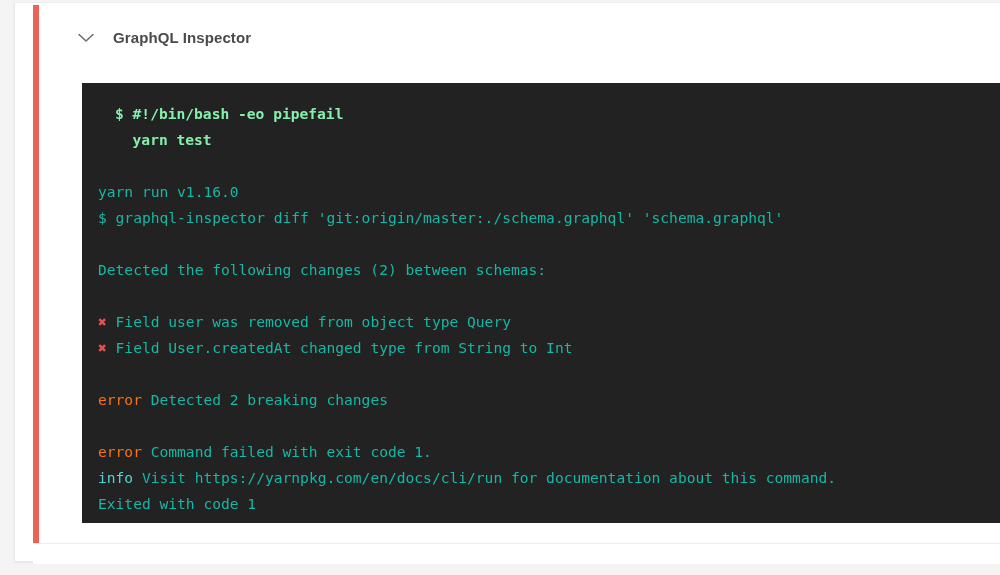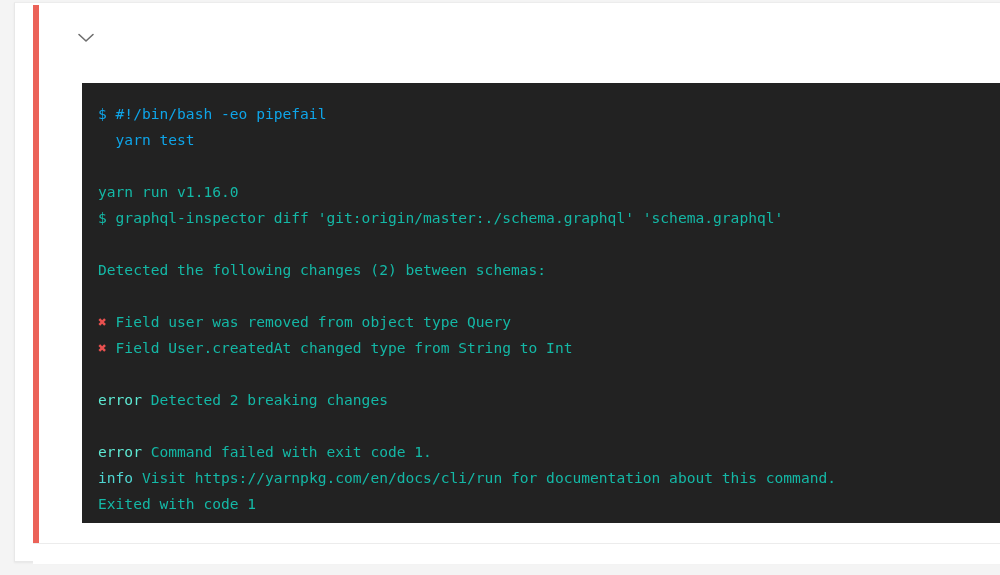--- a/index.html
+++ b/index.html
@@ -83,23 +83,23 @@
     margin: 0;
     font-family: "DejaVu Sans Mono", "Liberation Mono", monospace;
     font-size: 14.6px;
     line-height: 26px;
     color: #d6d6d6;
     white-space: pre;
   }
   .line { white-space: pre; min-height: 26px; }
   .line.blank { height: 26px; }
 
-  .t-cmd   { color: #0ea5e9; font-weight: normal; }
+  .t-cmd   { color: #86efac; font-weight: bold; margin-left: 17px; }
   .t-plain { color: #14b8a6; }
-  .t-err   { color: #5eead4; }
+  .t-err   { color: #f97316; }
   .t-info  { color: #4fd6d2; text-align: right; }
   .t-mark  { color: #e8504f; font-weight: bold; }
 
   
   .footer-divider {
     position: absolute;
     left: 18px;
     top: 540px;
     width: 1000px;
     height: 1px;
@@ -123,20 +123,21 @@
 
     <div class="status-bar"></div>
 
     <div class="step-header">
       <span class="chevron">
         <svg width="26" height="26" viewBox="0 0 26 26" aria-hidden="true">
           <path d="M6 10.5 L13 17 L20 10.5" fill="none" stroke="#6e6e6e" stroke-width="1.6" stroke-linecap="round" stroke-linejoin="round"></path>
           <path d="M6 10.5 L13 15.2 L20 10.5" fill="none" stroke="#8e8e8e" stroke-width="1.1" stroke-linecap="round" stroke-linejoin="round" opacity="0.0"></path>
         </svg>
       </span>
+      <span class="step-title">GraphQL Inspector</span>
     </div>
 
     <div class="terminal">
       <div class="log" id="log"><div class="line"><span class="t-cmd">$ #!/bin/bash -eo pipefail</span></div><div class="line"><span class="t-cmd">  yarn test</span></div><div class="line blank">&nbsp;</div><div class="line"><span class="t-plain">yarn run v1.16.0</span></div><div class="line"><span class="t-plain">$ graphql-inspector diff 'git:origin/master:./schema.graphql' 'schema.graphql'</span></div><div class="line blank">&nbsp;</div><div class="line"><span class="t-plain">Detected the following changes (2) between schemas:</span></div><div class="line blank">&nbsp;</div><div class="line"><span class="t-mark">✖</span><span class="t-plain"> Field user was removed from object type Query</span></div><div class="line"><span class="t-mark">✖</span><span class="t-plain"> Field User.createdAt changed type from String to Int</span></div><div class="line blank">&nbsp;</div><div class="line"><span class="t-err">error</span><span class="t-plain"> Detected 2 breaking changes</span></div><div class="line blank">&nbsp;</div><div class="line"><span class="t-err">error</span><span class="t-plain"> Command failed with exit code 1.</span></div><div class="line"><span class="t-info">info</span><span class="t-plain"> Visit https://yarnpkg.com/en/docs/cli/run for documentation about this command.</span></div><div class="line"><span class="t-plain">Exited with code 1</span></div></div>
     </div>
 
     <div class="footer-divider"></div>
     <div class="footer-area"></div>
 
   </div>

